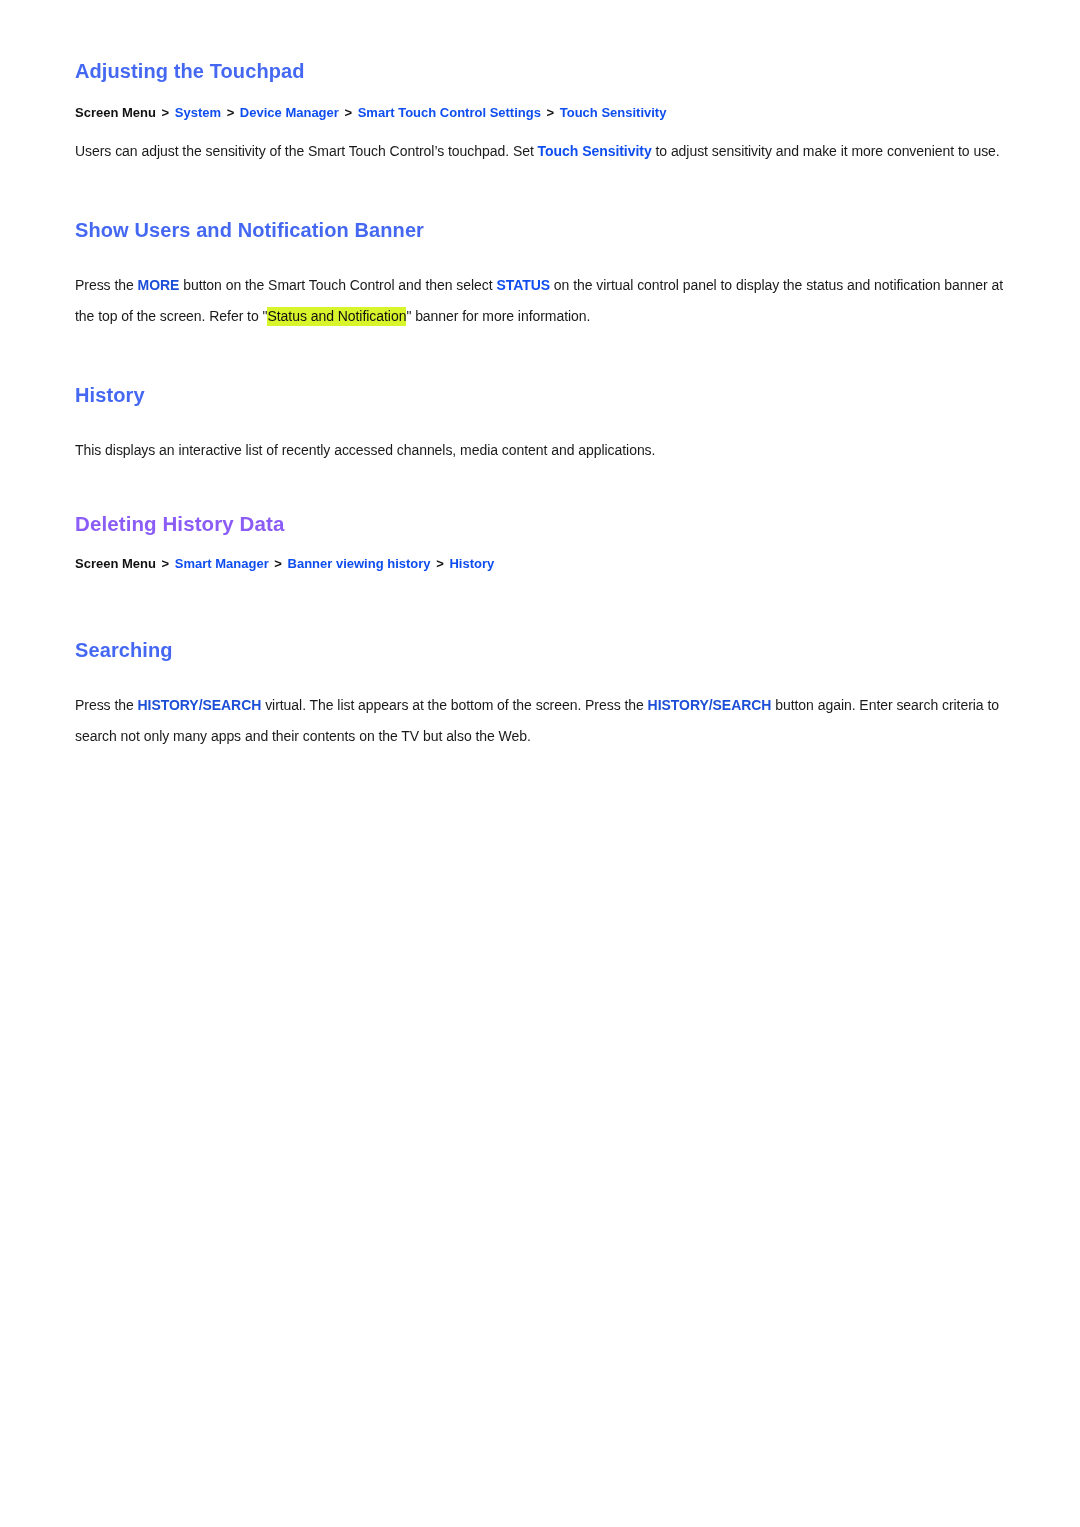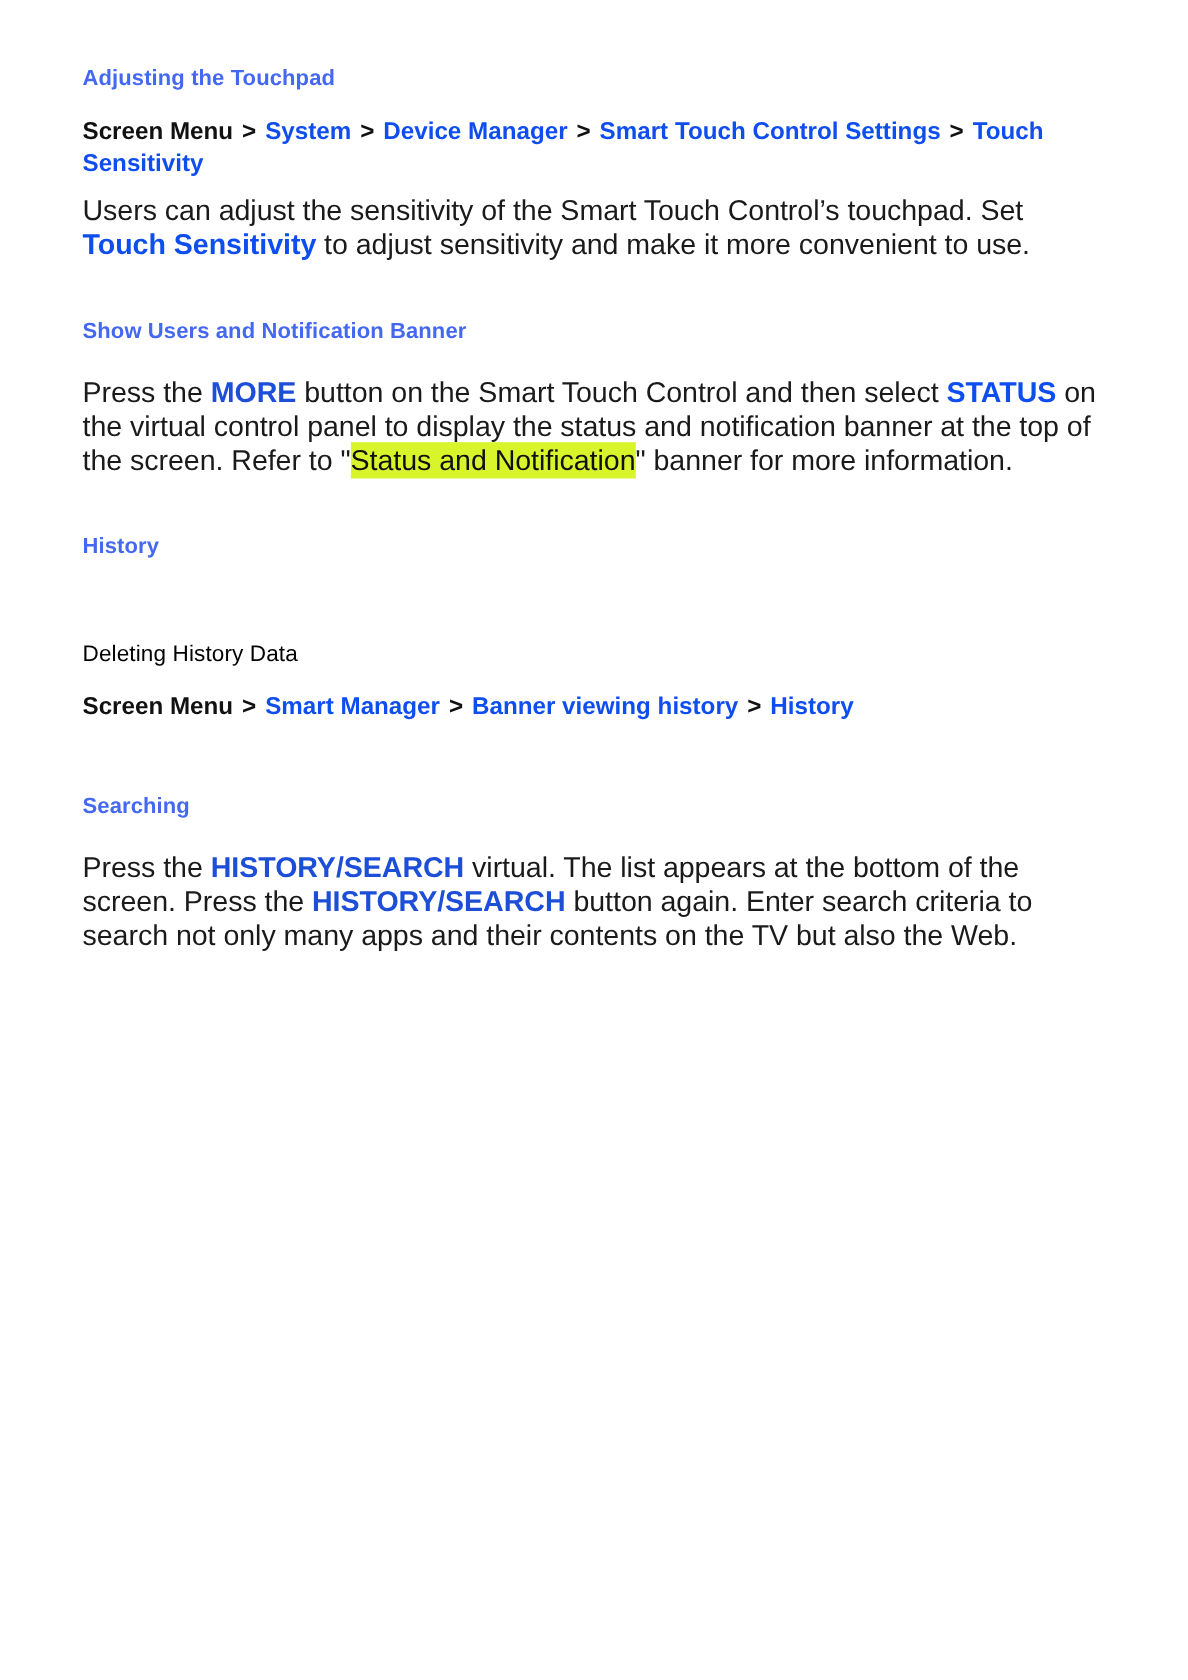--- a/index.html
+++ b/index.html
@@ -32,47 +32,47 @@
     font-size: 20px;
     font-weight: bold;
     color: #4568f2;
     margin: 0;
     padding: 0;
     letter-spacing: 0.1px;
     line-height: 1.15;
   }
   h3.sub-title {
     font-size: 20.5px;
-    font-weight: normal;
-    color: #000000;
+    font-weight: bold;
+    color: #8b5cf6;
     margin: 0;
     padding: 0;
     letter-spacing: 0.1px;
     line-height: 1.2;
   }
 
   
   .breadcrumb {
-    font-size: 22px;
+    font-size: 13px;
     font-weight: bold;
     color: #111111;
     line-height: 1.3;
     margin: 0;
   }
   .breadcrumb .crumb-root { color: #111111; }
   .breadcrumb .crumb-link { color: #0e4dee; }
   .breadcrumb .crumb-sep {
     color: #111111;
     font-weight: bold;
     padding: 0 2px;
   }
 
   
   p.body-text {
-    font-size: 26px;
+    font-size: 14px;
     font-weight: normal;
     color: #1a1a1a;
     line-height: 31px;
     margin: 0;
     letter-spacing: -0.05px;
   }
 
   
   .kw-blue {
     color: #0e4dee;
@@ -140,20 +140,21 @@
     </div>
 
     <div class="sp-section"></div>
 
     <div>
 
       <h1 class="section-title">History</h1>
 
       <div class="sp-title-to-body"></div>
 
+      <p class="body-text">This displays an interactive list of recently accessed channels, media content and applications.</p>
 
       <div class="sp-body-to-sub"></div>
 
       <h3 class="sub-title">Deleting History Data</h3>
 
       <div class="sp-sub-to-path"></div>
 
       <div class="breadcrumb">
         <span class="crumb-root">Screen Menu</span>
         <span class="crumb-sep">&gt;</span>

